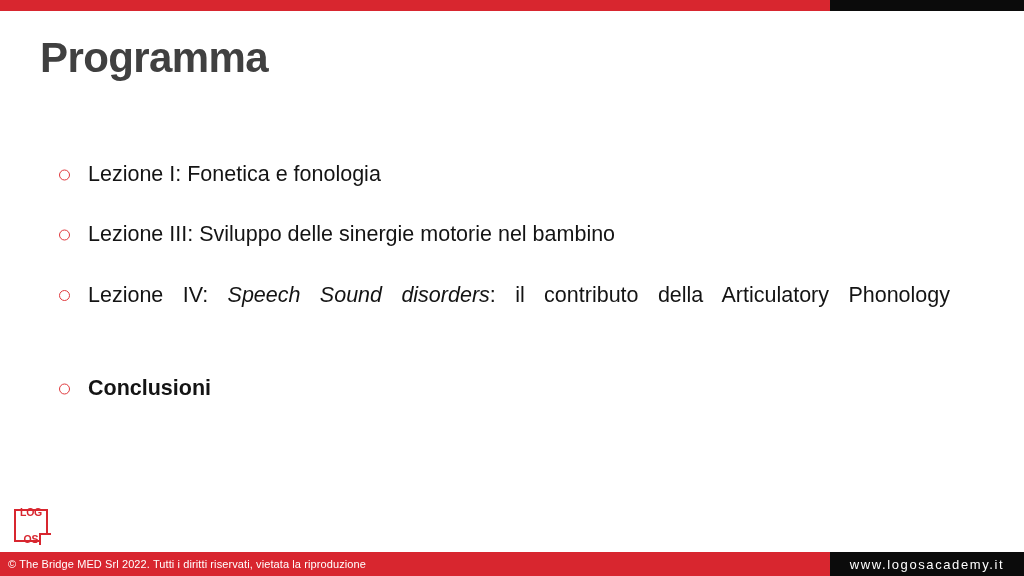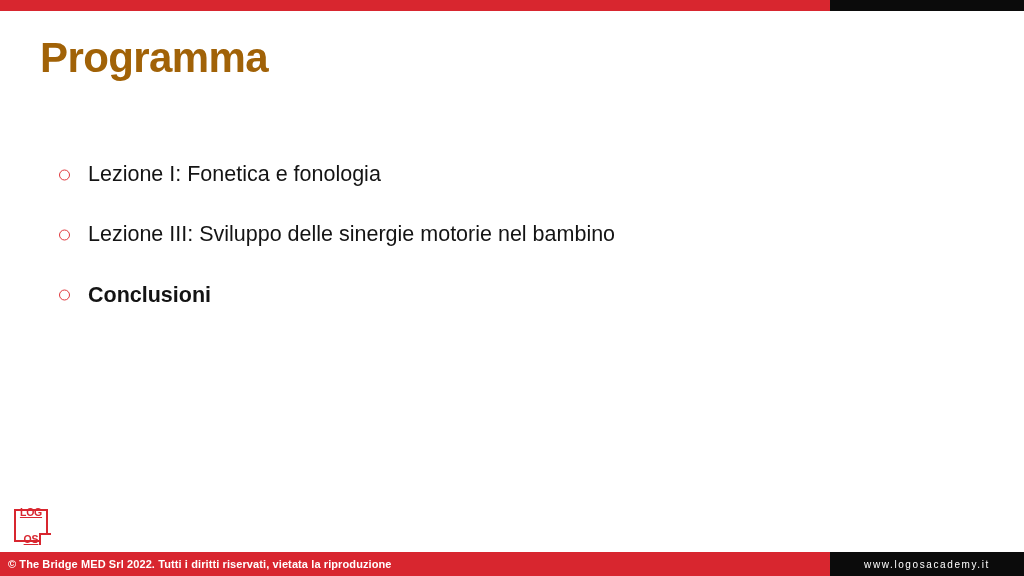--- a/index.html
+++ b/index.html
@@ -37,21 +37,21 @@
     background: #0b0b0b;
   }
 
   
   .title {
     position: absolute;
     left: 40px;
     top: 36px;
     font-size: 42px;
     font-weight: 700;
-    color: #a16207;
+    color: #404040;
     letter-spacing: -0.6px;
     line-height: 1.05;
     white-space: nowrap;
   }
 
   
   .content {
     position: absolute;
     left: 56px;
     top: 158px;
@@ -138,21 +138,20 @@
     display: flex;
     flex-direction: column;
     align-items: center;
     justify-content: center;
     gap: 16px;
     color: #d8262f;
     font-weight: 700;
     font-size: 10.5px;
     line-height: 11px;
     letter-spacing: -0.2px;
-    text-decoration: underline;
   }
 
   
   .footer {
     position: absolute;
     left: 0;
     bottom: 0;
     width: 1024px;
     height: 24px;
     display: flex;
@@ -162,35 +161,35 @@
     height: 100%;
     background: #d8262f;
     display: flex;
     align-items: center;
     padding-left: 8px;
     box-sizing: border-box;
   }
   .footer-left span {
     color: #ffffff;
     font-size: 11px;
-    font-weight: 700;
+    font-weight: 400;
     letter-spacing: 0.1px;
     text-align: right;
   }
   .footer-right {
     flex: 1;
     height: 100%;
     background: #0b0b0b;
     display: flex;
     align-items: center;
     justify-content: center;
   }
   .footer-right span {
     color: #ffffff;
-    font-size: 10px;
+    font-size: 13px;
     letter-spacing: 1.6px;
   }
 </style>
 </head>
 <body>
 
 <div class="slide">
 
   <div class="topbar">
     <div class="topbar-red"></div>
@@ -205,20 +204,24 @@
       <span class="bullet-marker"></span>
       <span class="bullet-text"><span class="lead">Lezione I:</span><span> Fonetica e fonologia</span></span>
     </div>
 
 
     <div class="bullet-row">
       <span class="bullet-marker"></span>
       <span class="bullet-text"><span class="lead">Lezione III:</span><span>  Sviluppo delle sinergie motorie nel bambino</span></span>
     </div>
 
+    <div class="bullet-row multiline">
+      <span class="bullet-marker"></span>
+      <span class="bullet-text justify"><span class="lead">Lezione IV:</span><span class="ital"> Speech Sound disorders</span><span>: il contributo della Articulatory Phonology</span></span>
+    </div>
 
     <div class="bullet-row">
       <span class="bullet-marker"></span>
       <span class="bullet-text"><span class="all-bold">Conclusioni</span></span>
     </div>
 
   </div>
 
   <div class="logo">
     <div class="logo-box"></div>

